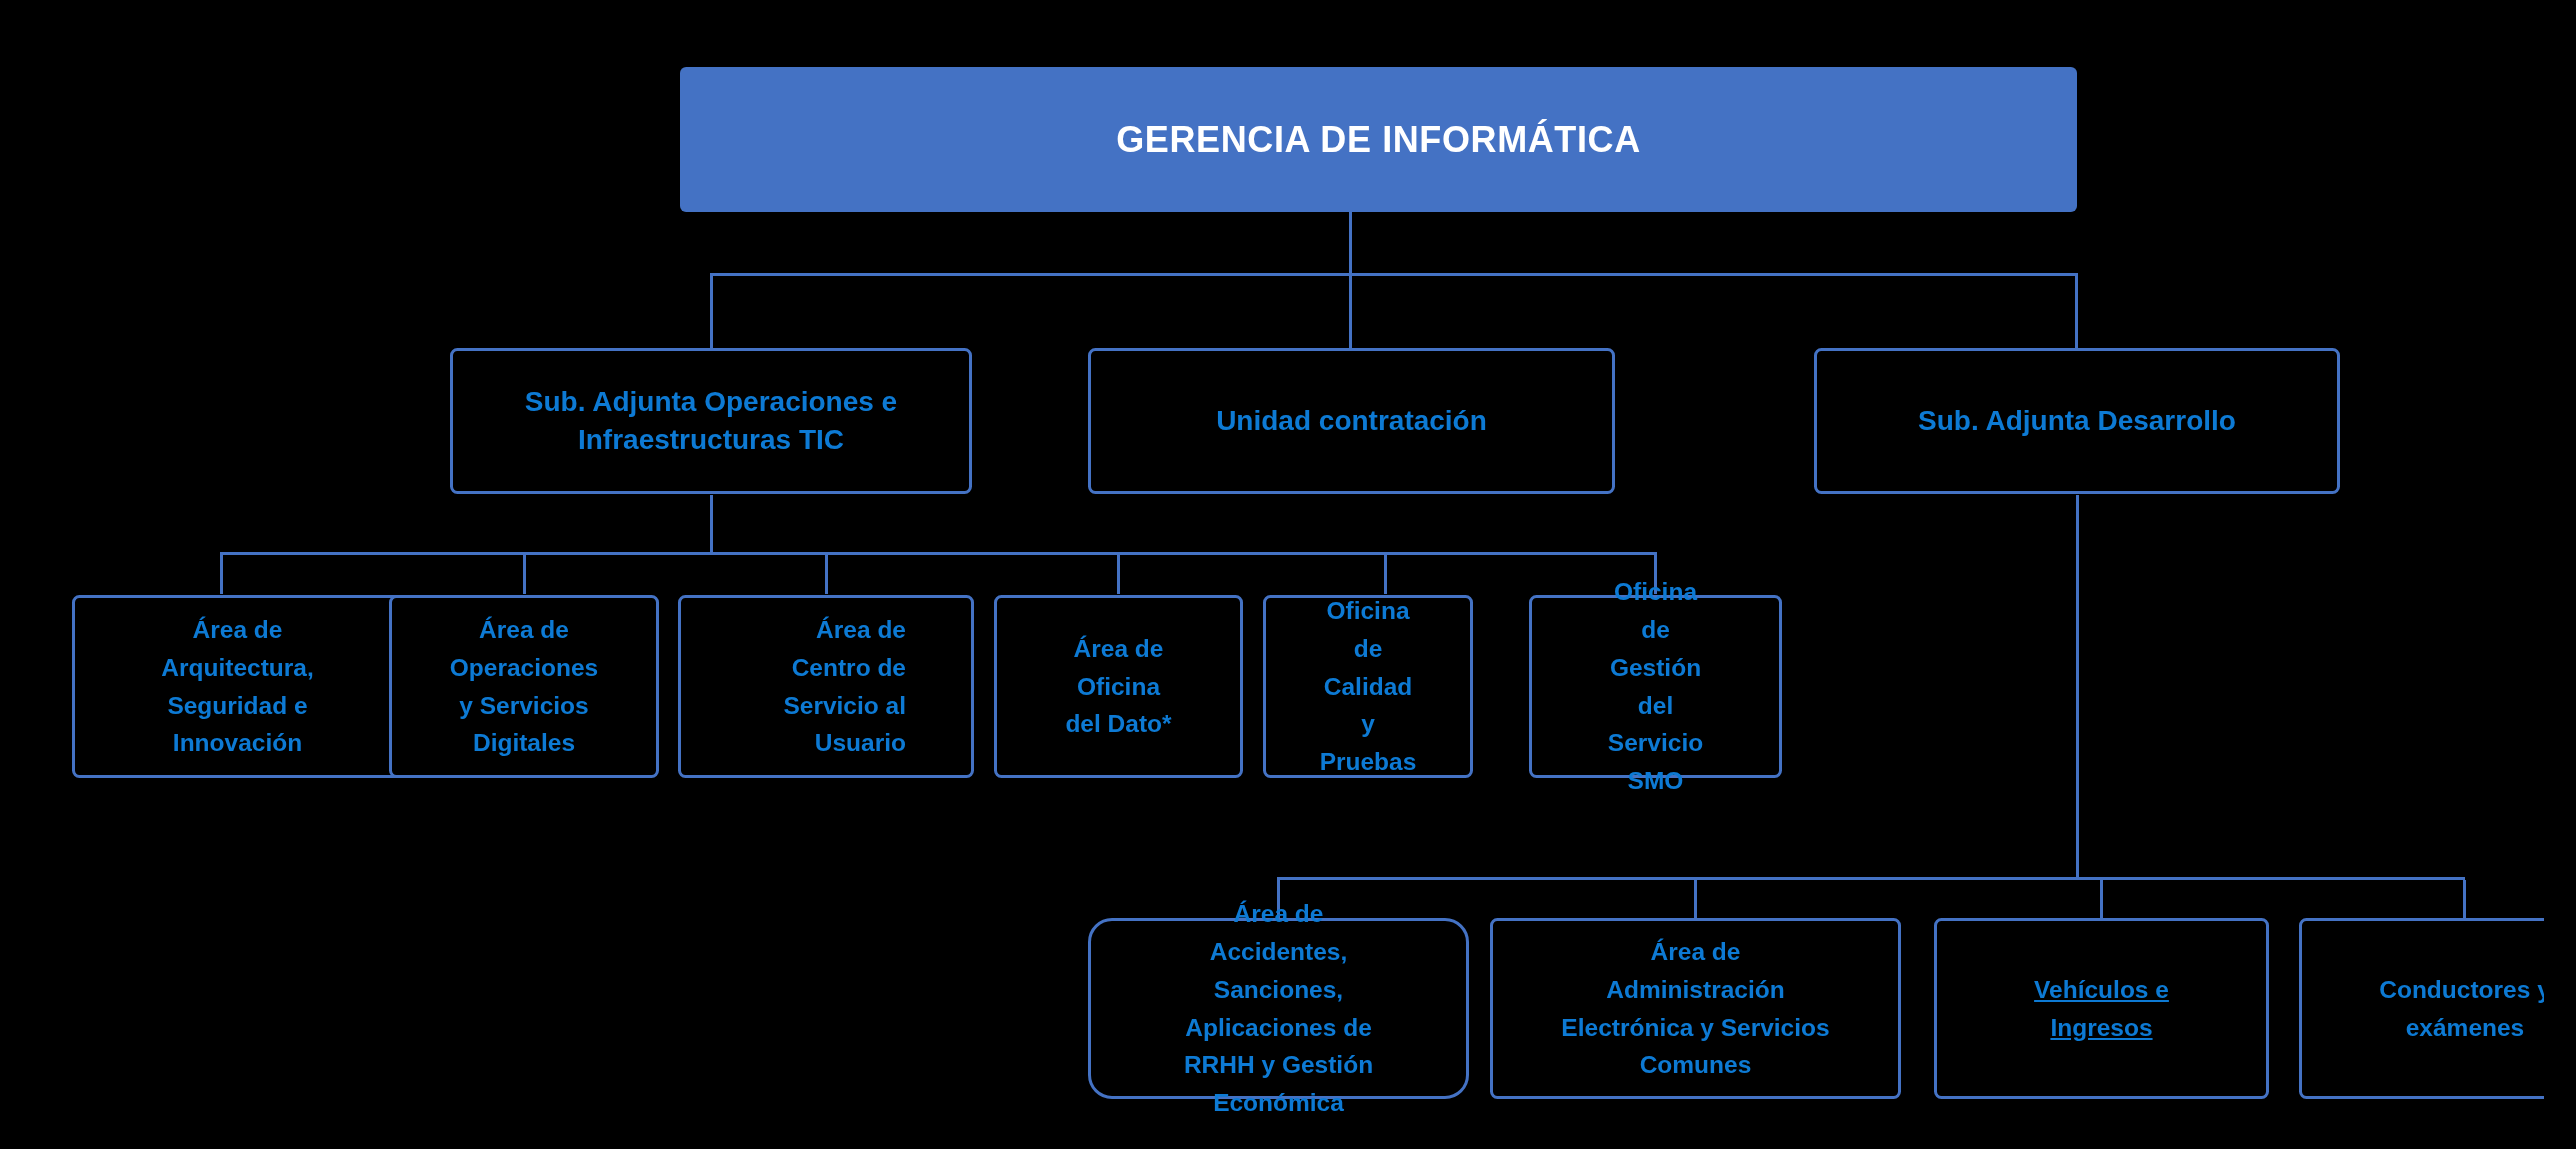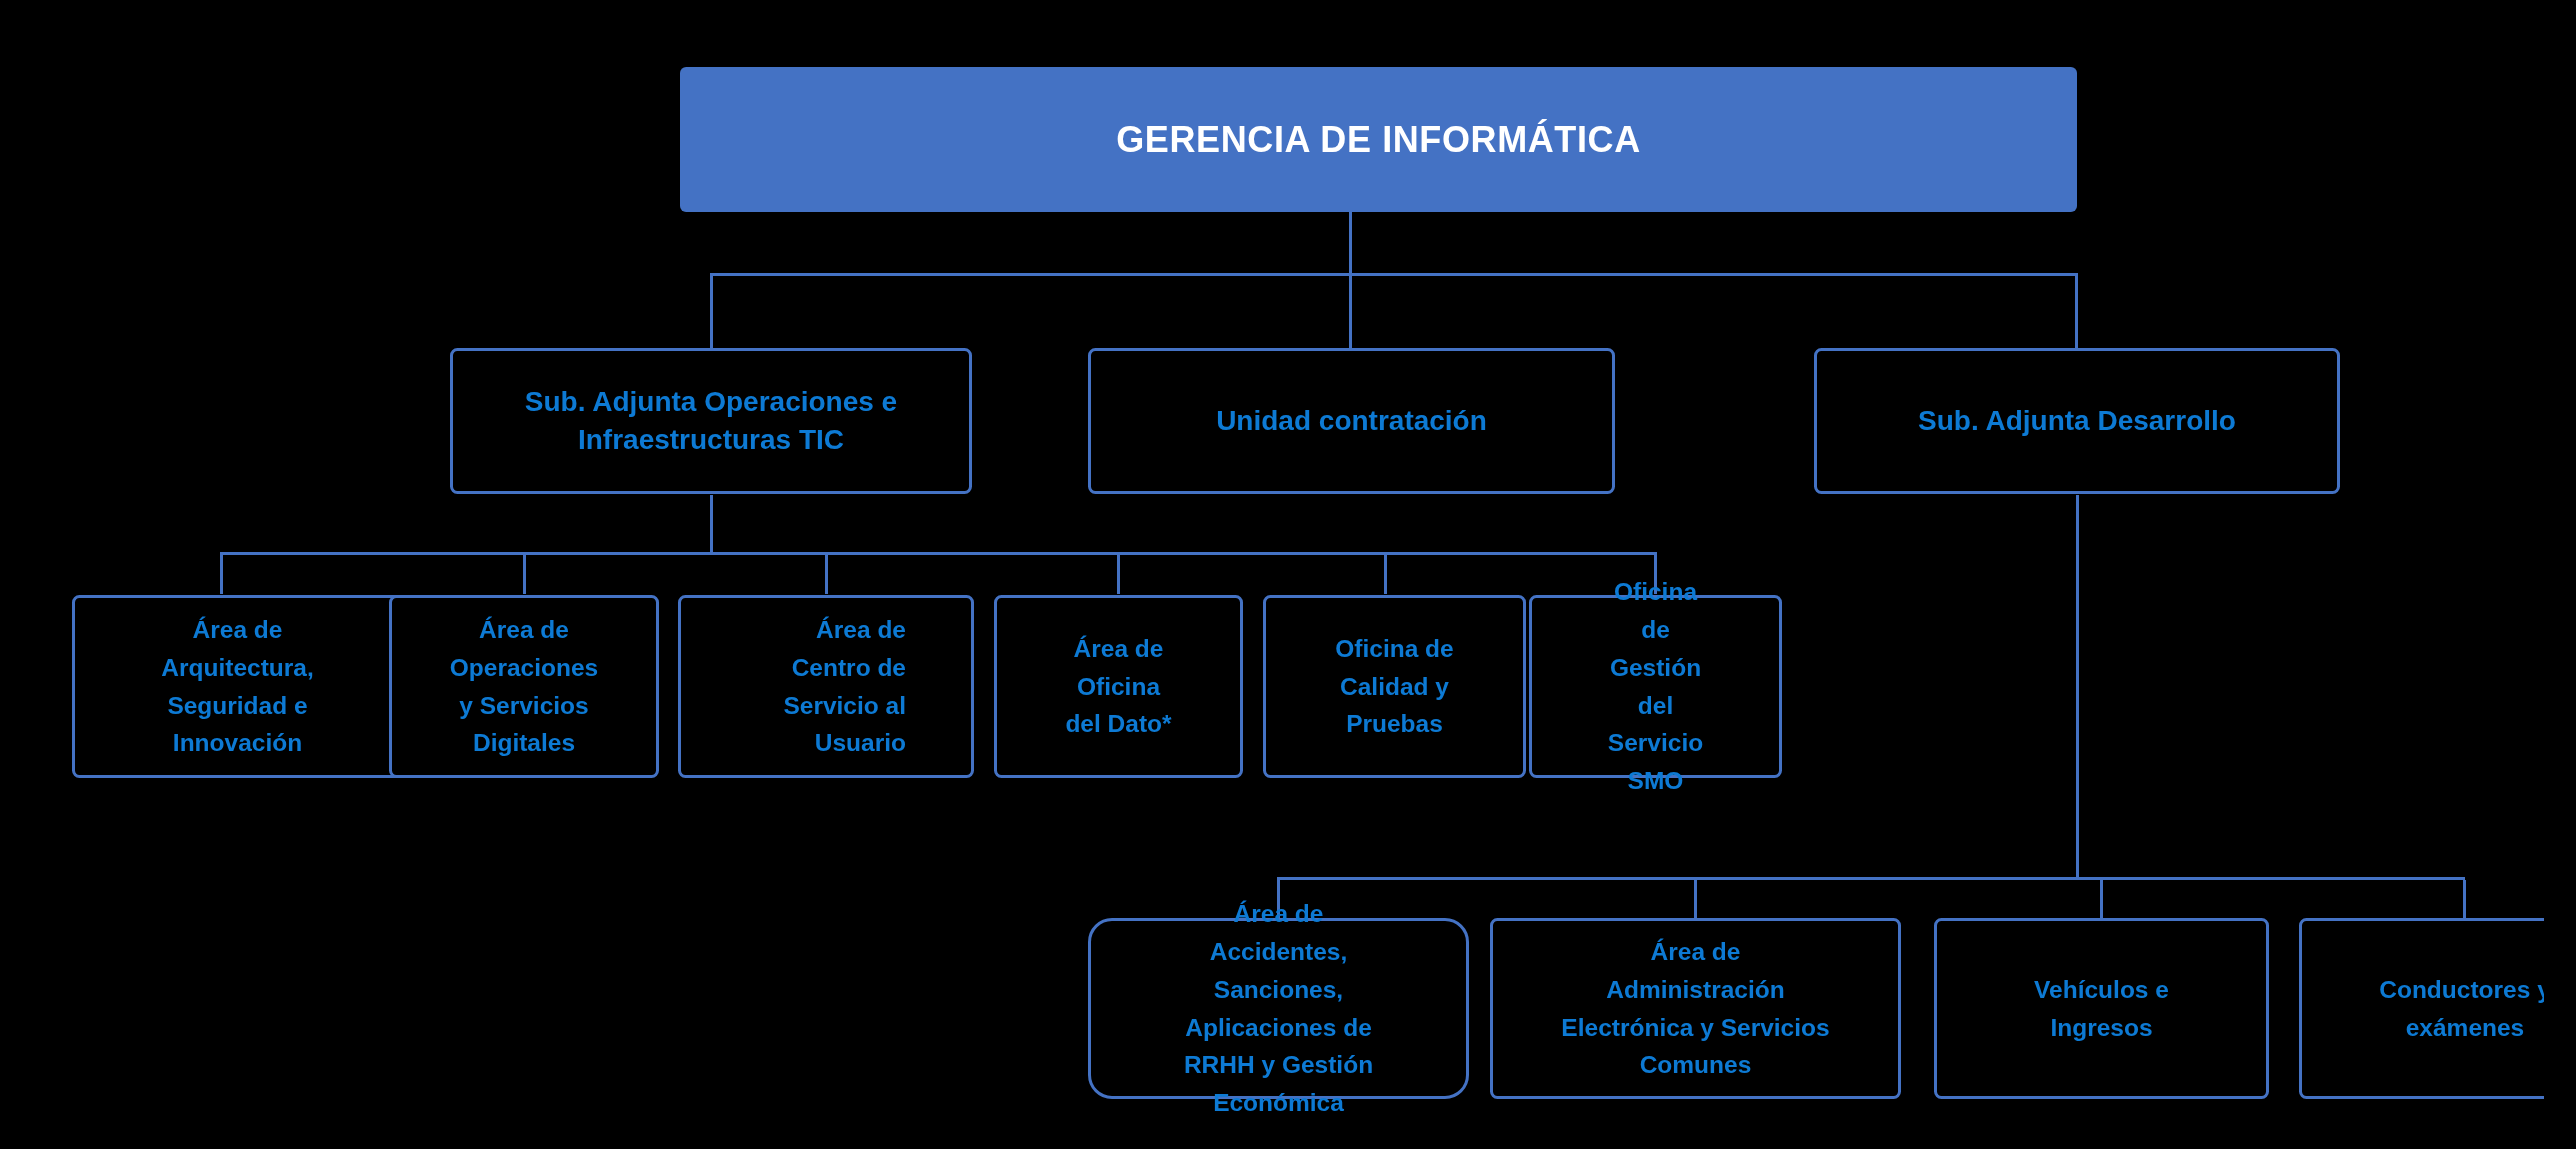--- a/index.html
+++ b/index.html
@@ -75,41 +75,41 @@
   </div>
   <div class="node lvl3" style="left:325px; top:531px; width:270px; height:183px; padding:0 43px;">
     <span>Área de Operaciones y Servicios Digitales</span>
   </div>
   <div class="node lvl3" style="left:614px; top:531px; width:296px; height:183px; padding:0 49px;text-align:right;">
     <span>Área de Centro de Servicio al Usuario</span>
   </div>
   <div class="node lvl3" style="left:930px; top:531px; width:249px; height:183px; padding:0 49px;">
     <span>Área de Oficina del Dato*</span>
   </div>
-  <div class="node lvl3" style="left:1199px; top:531px; width:263px; height:183px; padding:0 52px;">
+  <div class="node lvl3" style="left:1199px; top:531px; width:210px; height:183px; padding:0 52px;">
     <span>Oficina de Calidad y Pruebas</span>
   </div>
   <div class="node lvl3" style="left:1465px; top:531px; width:253px; height:183px; padding:9px 55px;">
     <span>Oficina de Gestión del Servicio SMO</span>
   </div>
 
   <div class="line" style="left:2012px; top:431px; width:2.5px; height:382px;"></div>
   <div class="line" style="left:1213px; top:813px; width:1188px; height:2.5px;"></div>
   <div class="line" style="left:1213px; top:816px; width:2.5px; height:39px;"></div>
   <div class="line" style="left:1630px; top:816px; width:2.5px; height:39px;"></div>
   <div class="line" style="left:2036px; top:816px; width:2.5px; height:39px;"></div>
   <div class="line" style="left:2399px; top:816px; width:2.5px; height:39px;"></div>
 
   <div class="node lvl4" style="left:1024px; top:854px; width:381px; height:181px; padding:0 61px;border-radius:24px;">
     <span>Área de Accidentes, Sanciones, Aplicaciones de RRHH y Gestión Económica</span>
   </div>
   <div class="node lvl4" style="left:1426px; top:854px; width:411px; height:181px; padding:12px 52px;">
     <span>Área de Administración Electrónica y Servicios Comunes</span>
   </div>
-  <div class="node lvl4" style="left:1870px; top:854px; width:335px; height:181px; padding:0 55px;">
+  <div class="node lvl4" style="left:1870px; top:854px; width:335px; height:181px; padding:0 55px;text-decoration:underline;">
     <span>Vehículos e Ingresos</span>
   </div>
   <div class="node lvl4" style="left:2235px; top:854px; width:332px; height:181px; padding:0 49px;">
     <span>Conductores y exámenes</span>
   </div>
 
 </div>
 
 
 </body></html>

